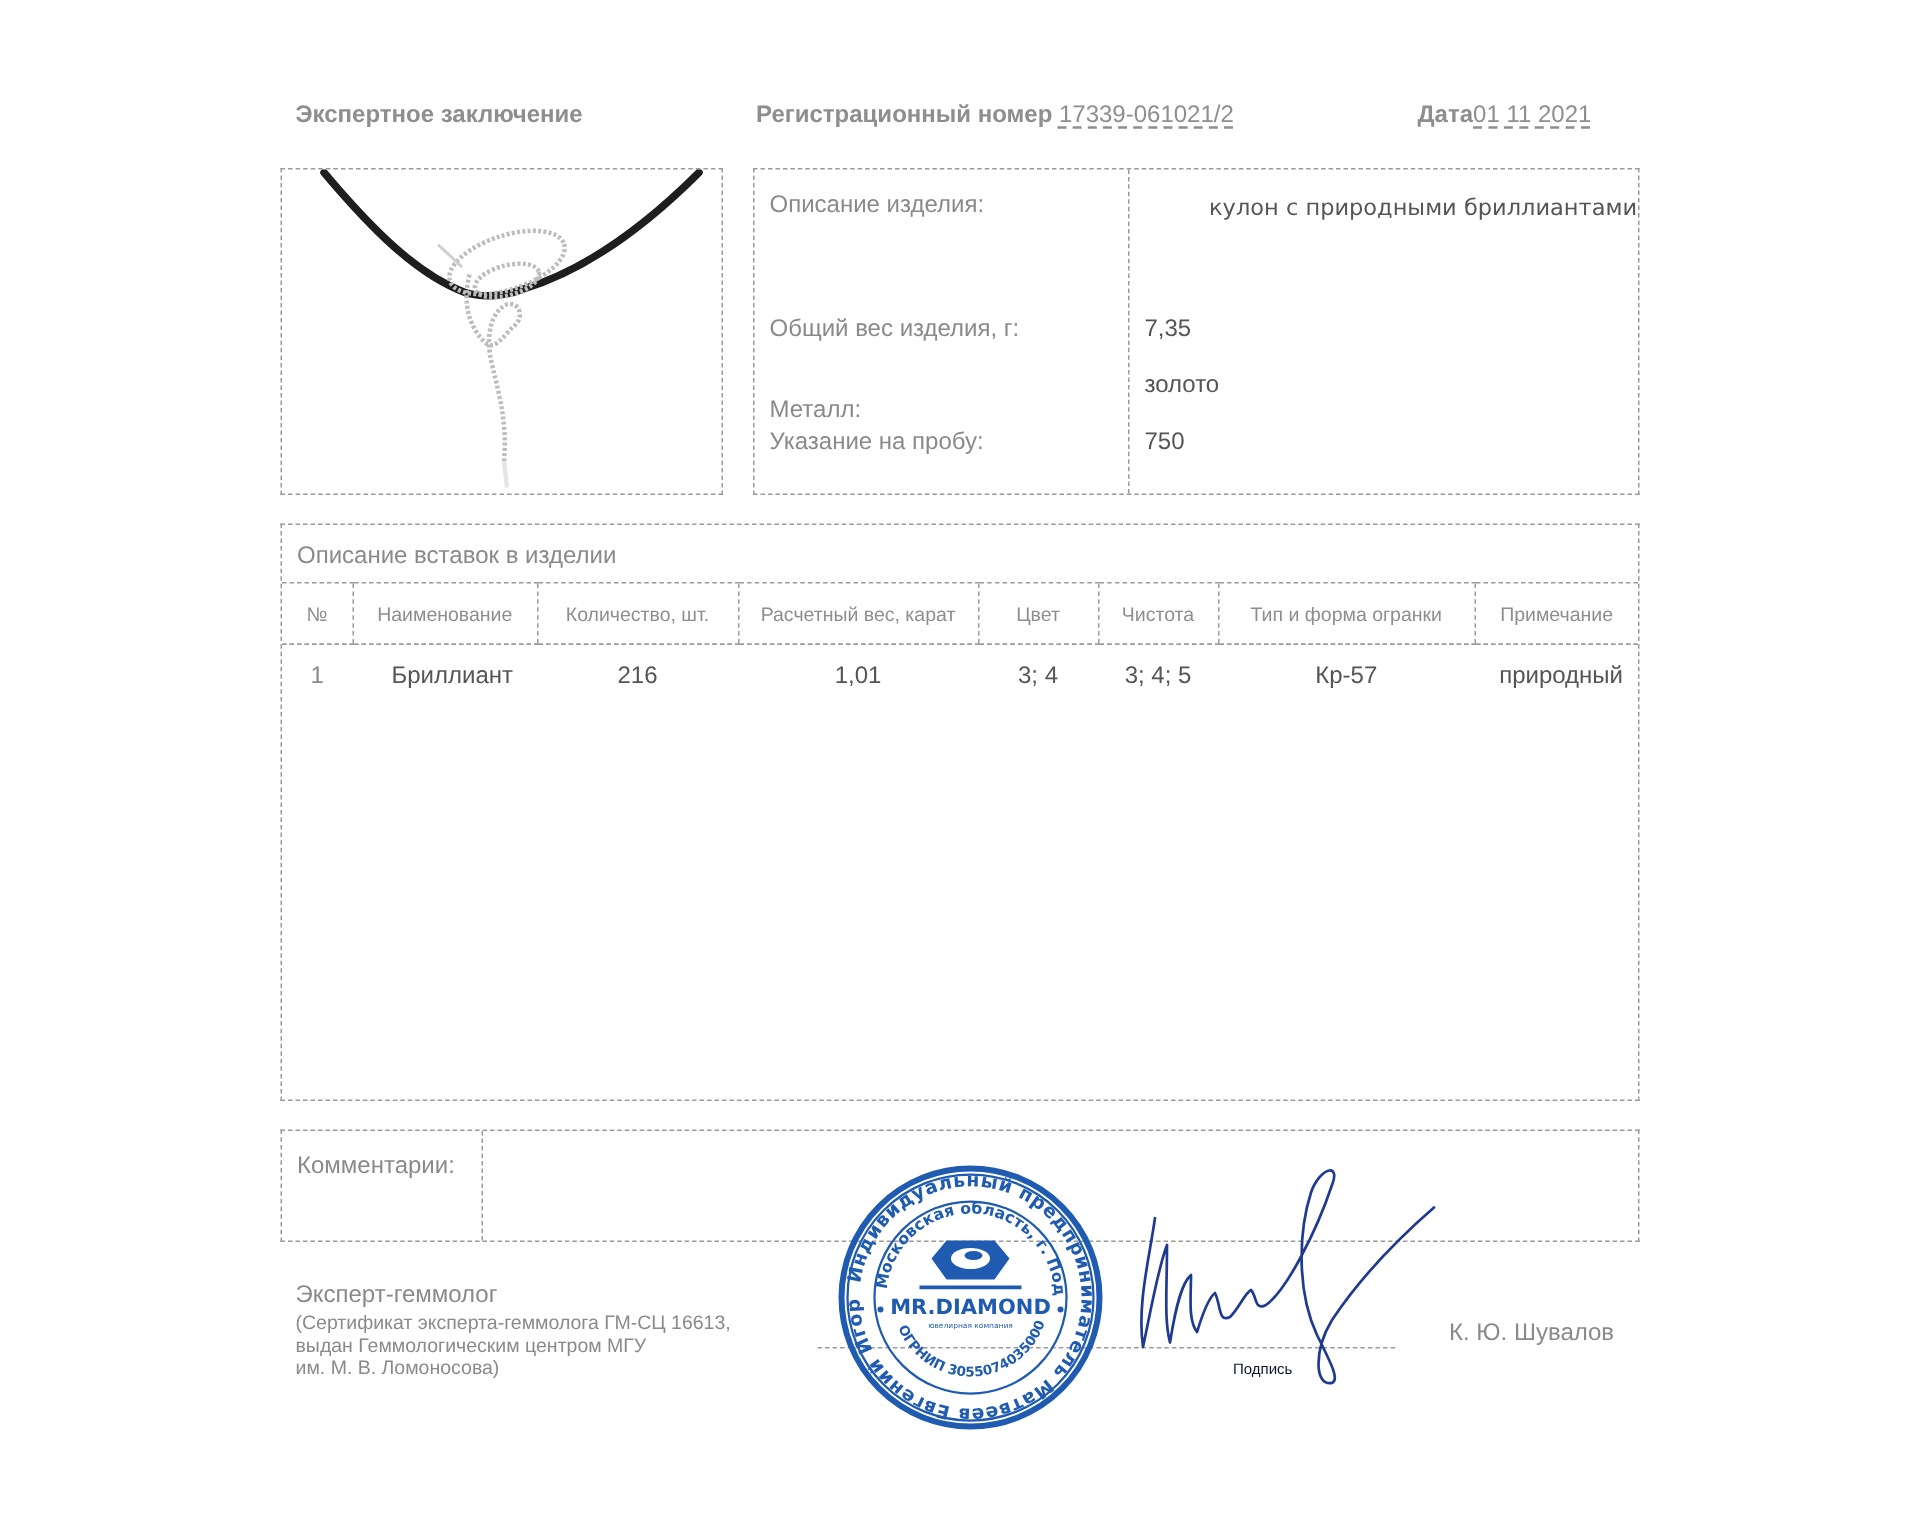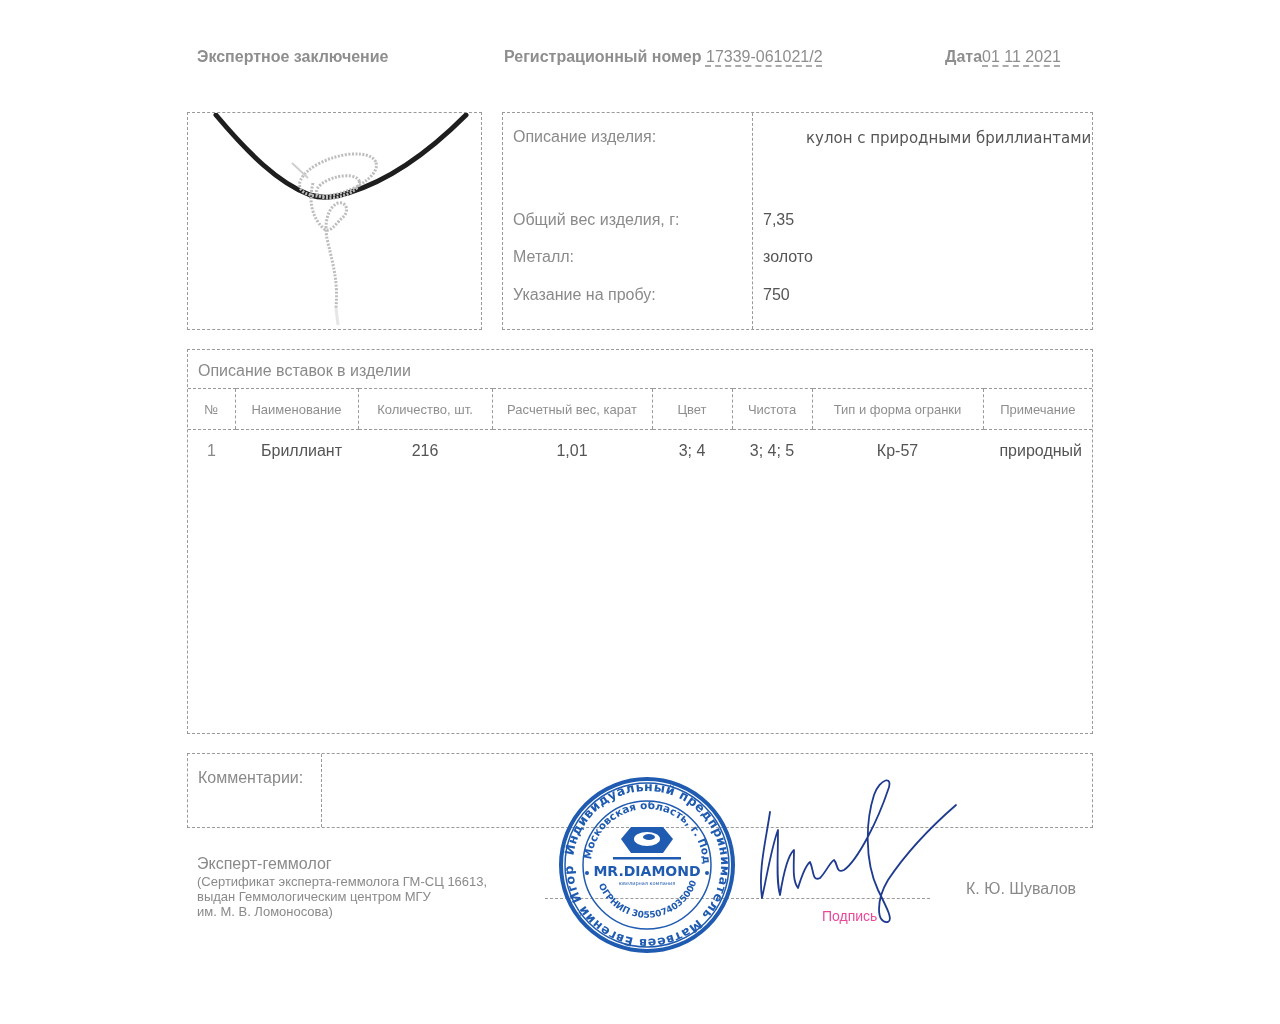--- a/index.html
+++ b/index.html
@@ -2,21 +2,21 @@
 <html><head>
 <meta charset="utf-8">
 <style>
   html, body { margin: 0; padding: 0; background: #ffffff; }
   body { width: 1280px; height: 1024px; position: relative; overflow: hidden;
          font-family: "Liberation Sans", "DejaVu Sans", sans-serif; color: #8a8a8a; }
   .abs { position: absolute; }
   .dash { border: 1px dashed #9a9a9a; box-sizing: border-box; }
 
   
-  .hdr { top: 48px; font-size: 16px; font-weight: bold; color: #8e8e8e; white-space: nowrap; }
+  .hdr { top: 68px; font-size: 16px; font-weight: bold; color: #8e8e8e; white-space: nowrap; }
   .hdr .val { font-weight: normal; text-decoration: underline; text-decoration-style: dashed;
               text-underline-offset: 4px; color: #8e8e8e; }
 
   
   #photo-box { left: 187px; top: 112px; width: 295px; height: 218px; }
   #photo-box svg { position: absolute; left: 0; top: 0; }
 
   
   #spec-box { left: 502px; top: 112px; width: 591px; height: 218px; }
   #spec-box .divider { position: absolute; left: 249px; top: 0; bottom: 0; border-left: 1px dashed #9a9a9a; }
@@ -35,21 +35,21 @@
 
   
   #comments-box { left: 187px; top: 753px; width: 906px; height: 75px; }
   #comments-box .divider { position: absolute; left: 133px; top: 0; bottom: 0; border-left: 1px dashed #9a9a9a; }
   #comments-label { position: absolute; left: 10px; top: 15px; font-size: 16px; color: #8a8a8a; }
 
   
   #expert-title { left: 197px; top: 855px; font-size: 16px; color: #8a8a8a; }
   #expert-cert { left: 197px; top: 874px; font-size: 13px; line-height: 15px; color: #8a8a8a; width: 330px; }
   #sign-line { left: 545px; top: 898px; width: 385px; border-top: 1px dashed #9a9a9a; }
-  #sign-label { left: 822px; top: 908px; font-size: 14px; color: #ec4899; }
+  #sign-label { left: 822px; top: 908px; font-size: 10px; color: #0f172a; }
   #expert-name { left: 966px; top: 880px; font-size: 16px; color: #8a8a8a; }
 
   #stamp { left: 557px; top: 775px; }
   #signature { left: 748px; top: 770px; }
 </style>
 </head>
 <body>
 
 <div class="abs hdr" style="left:197px;">Экспертное заключение</div>
 <div class="abs hdr" style="left:504px;">
@@ -75,21 +75,21 @@
     <path d="M148,195 L150,212" stroke="#e6e6e6" stroke-width="3"></path>
   </svg>
 </div>
 
 <div id="spec-box" class="abs dash">
   <div class="divider"></div>
   <div class="spec-label" style="top:15px;">Описание изделия:</div>
   <div class="spec-value" style="top:16px; font-family:'DejaVu Sans', sans-serif; font-size:15px;margin-left:43px;">кулон с природными бриллиантами</div>
   <div class="spec-label" style="top:98px;">Общий вес изделия, г:</div>
   <div class="spec-value" style="top:98px;">7,35</div>
-  <div class="spec-label" style="top:135px;">Металл:</div>
+  <div class="spec-label" style="top:152px;">Металл:</div>
   <div class="spec-value" style="top:135px;">золото</div>
   <div class="spec-label" style="top:173px;">Указание на пробу:</div>
   <div class="spec-value" style="top:173px;">750</div>
 </div>
 
 <div id="inserts-box" class="abs dash">
   <div id="inserts-title">Описание вставок в изделии</div>
   <table id="inserts-table">
     <colgroup>
       <col style="width:47px">

